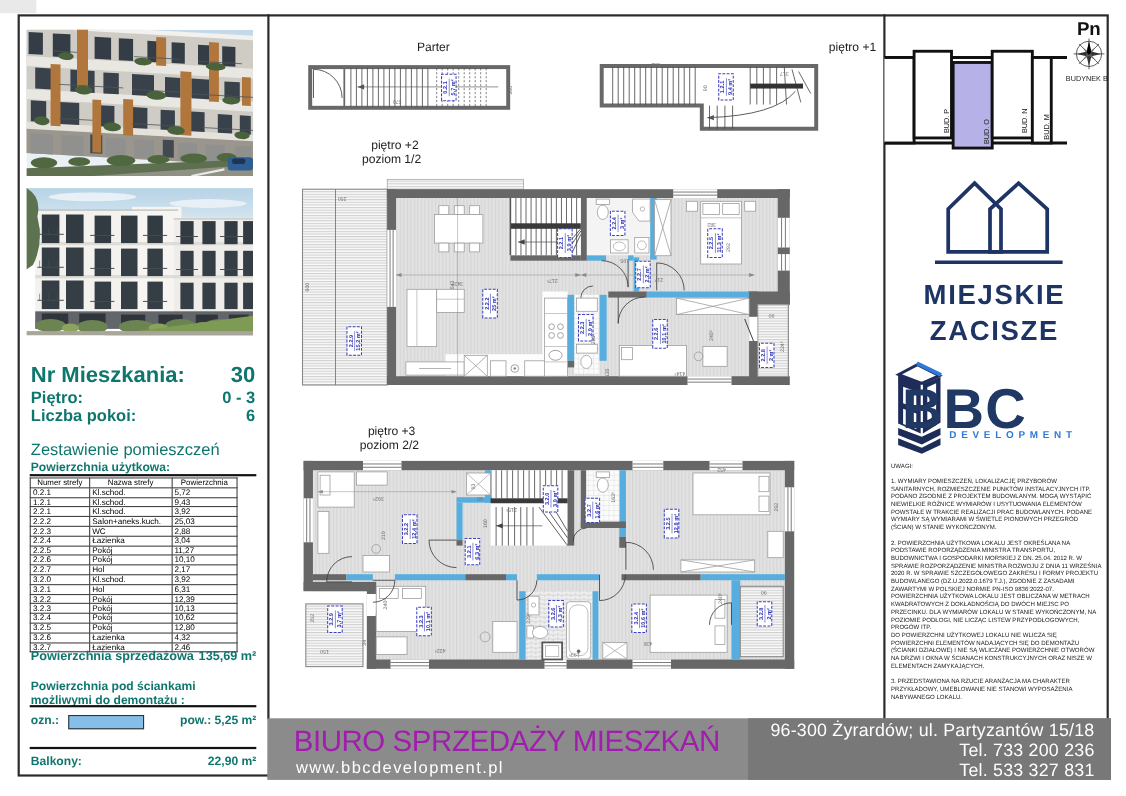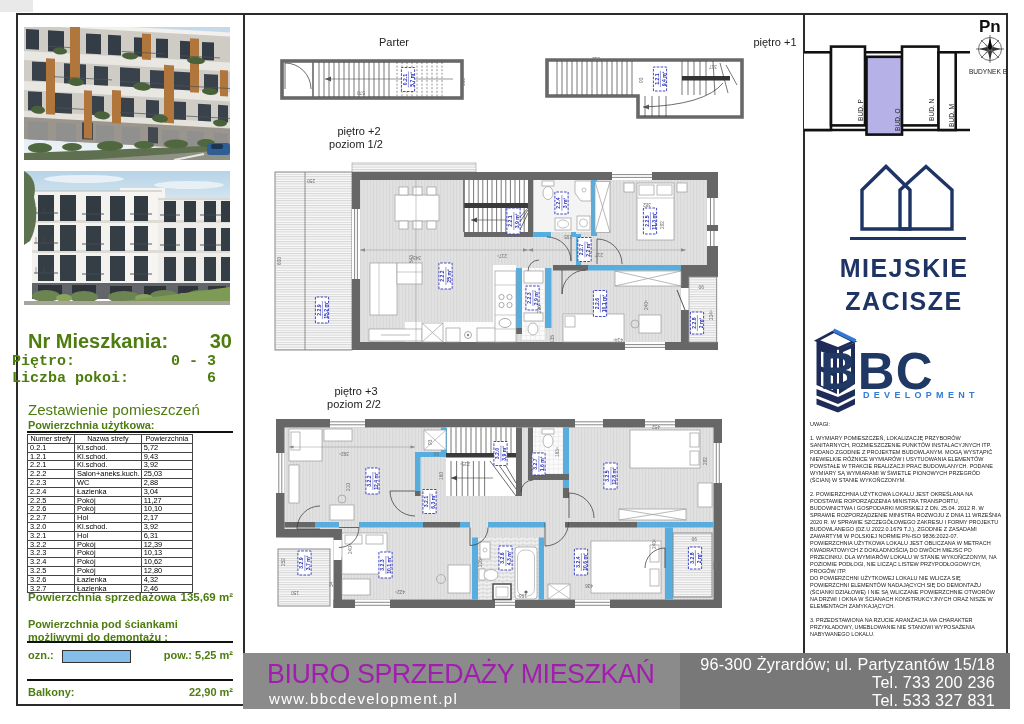--- a/index.html
+++ b/index.html
@@ -4,29 +4,29 @@
 <style>
 html,body{margin:0;padding:0;background:#fff;-webkit-font-smoothing:antialiased;}
 body{font-family:"Liberation Sans",sans-serif;}
 #page{position:relative;width:1024px;height:724px;overflow:hidden;background:#fff;}
 .abs{position:absolute;}
 #border{left:16px;top:13px;width:992px;height:693px;border:2px solid #2b2b2b;box-sizing:border-box;}
 #div1{left:243px;top:13px;width:2px;height:641px;background:#2b2b2b;}
 #div2{left:803px;top:13px;width:2px;height:641px;background:#2b2b2b;}
 #corner{left:0;top:0;width:33px;height:12px;background:#e9e9e9;}
 
-.lp{color:#4d7c0f;}
+.lp{color:#0f766e;}
 #nrm{left:28px;top:330px;width:204px;font-size:20px;font-weight:700;letter-spacing:0px;}
 #nrm .v{float:right;}
-.row15{left:12px;width:204px;font-size:15px;font-weight:700;font-family:Liberation Mono, monospace;}
+.row15{left:28px;width:204px;font-size:15px;font-weight:700;}
 .row15 .v{float:right;}
 #zest{left:28px;top:401px;font-size:15px;font-weight:400;}
 #puz{left:28px;top:419px;font-size:11px;font-weight:700;}
 #tblwrap{left:27px;top:432px;width:166px;}
-table.t{border-collapse:collapse;width:166px;font-size:7.4px;margin-top:2px;}
+table.t{border-collapse:collapse;width:189px;font-size:7.4px;margin-top:2px;}
 table.t th,table.t td{border:1px solid #444;padding:0 1px 0 2px;height:7.8px;line-height:7.8px;font-weight:400;white-space:nowrap;}
 table.t th{text-align:center;font-size:7.2px;padding:0 1px;}
 .thick{background:#111;height:2px;}
 .lline{left:27px;width:206px;}
 #psprz{left:28px;top:591px;width:205px;font-size:11.5px;font-weight:700;}
 #psprz .v{float:right;font-weight:700;}
 #psc{left:28px;top:618px;width:205px;font-size:11px;font-weight:700;line-height:12.5px;}
 #oznrow{left:28px;top:649px;width:205px;font-size:11px;font-weight:700;}
 #oznrow .v{float:right;}
 #swatch{left:62px;top:650px;width:69px;height:13px;background:#85bfe9;border:1px solid #333;box-sizing:border-box;}

